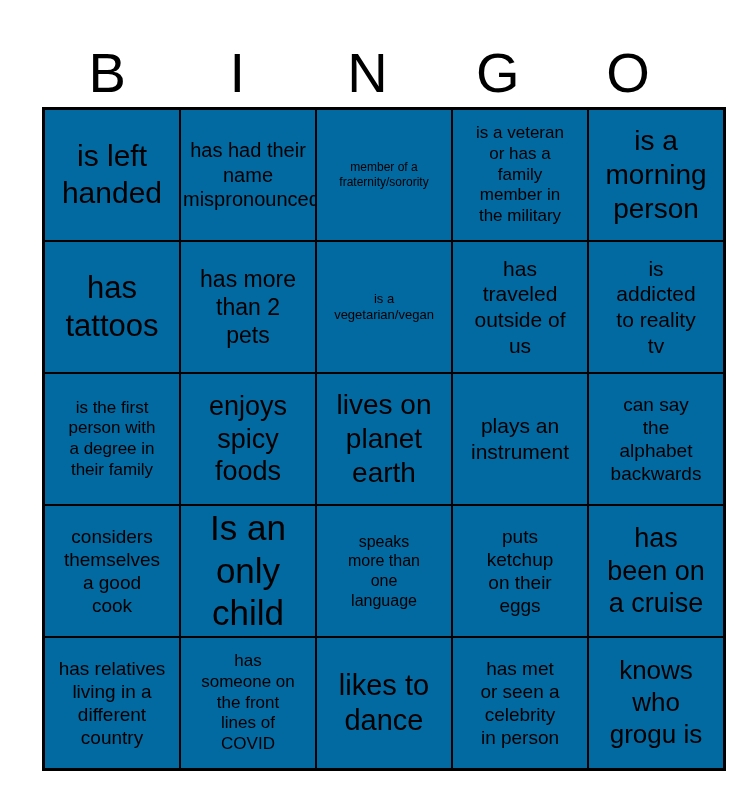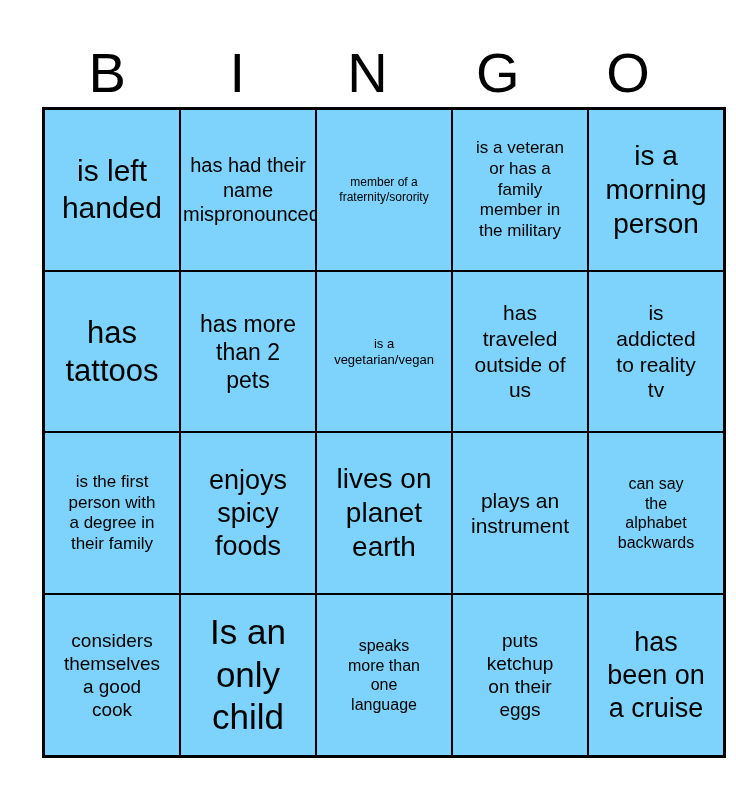--- a/index.html
+++ b/index.html
@@ -34,21 +34,21 @@
     font-size: 56px;
     line-height: 1;
     font-weight: 400;
     color: #000000;
   }
   table.bingo-grid {
     border-collapse: collapse;
     table-layout: fixed;
     width: 651px;
     height: 651px;
-    background: #7dd3fc;
+    background: #0369a1;
     border: 3px solid #000000;
   }
   table.bingo-grid td {
     border: 2px solid #000000;
     width: 130px;
     height: 130px;
     text-align: center;
     vertical-align: middle;
     padding: 0 2px;
     white-space: pre-line;
@@ -112,21 +112,21 @@
 a degree in
 their family</td>
         <td style="font-size:27px">enjoys
 spicy
 foods</td>
         <td style="font-size:28px">lives on
 planet
 earth</td>
         <td style="font-size:21px">plays an
 instrument</td>
-        <td style="font-size:16px">can say
+        <td style="font-size:19px">can say
 the
 alphabet
 backwards</td>
       </tr>
       <tr>
         <td style="font-size:19px">considers
 themselves
 a good
 cook</td>
         <td style="font-size:35px">Is an
@@ -137,16 +137,36 @@
 one
 language</td>
         <td style="font-size:19px">puts
 ketchup
 on their
 eggs</td>
         <td style="font-size:27px">has
 been on
 a cruise</td>
       </tr>
+      <tr>
+        <td style="font-size:19px">has relatives
+living in a
+different
+country</td>
+        <td style="font-size:17px">has
+someone on
+the front
+lines of
+COVID</td>
+        <td style="font-size:29px">likes to
+dance</td>
+        <td style="font-size:19px">has met
+or seen a
+celebrity
+in person</td>
+        <td style="font-size:26px">knows
+who
+grogu is</td>
+      </tr>
     </tbody>
   </table>
 
 </div>
 
 </body></html>

